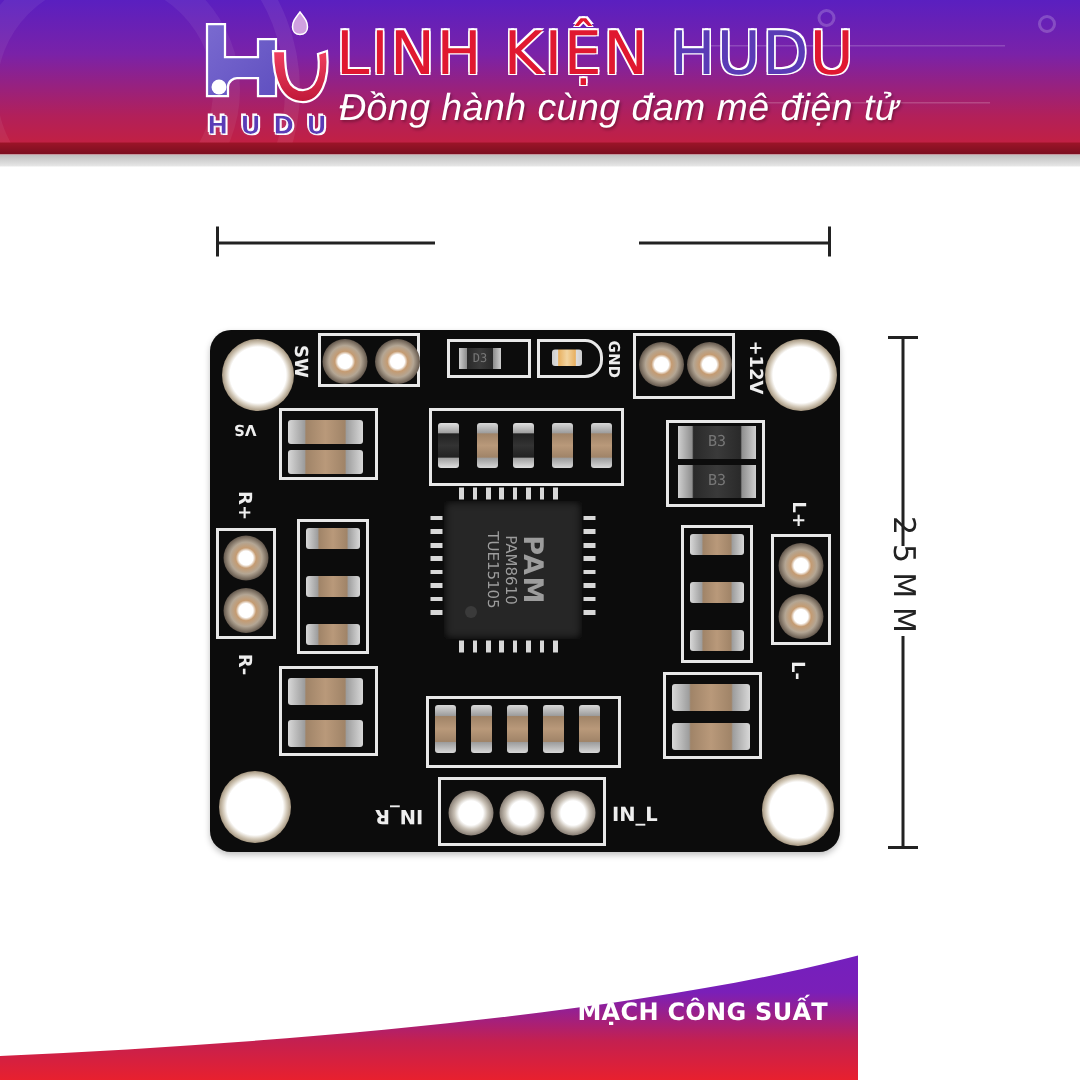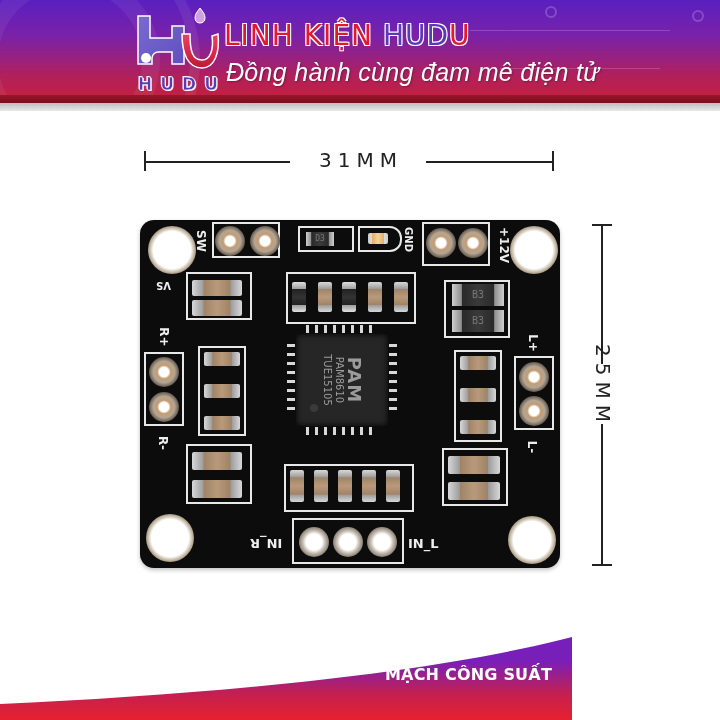--- a/index.html
+++ b/index.html
@@ -25,21 +25,21 @@
   .deco-dot { position: absolute; width: 12px; height: 12px; border-radius: 50%; border: 2px solid rgba(255,255,255,0.2); }
 
   .logo-mark { position: absolute; left: 136px; top: 6px; width: 86px; height: 72px; }
   .logo-sub {
     position: absolute; left: 138px; top: 74px; font-family: "DejaVu Sans", sans-serif;
     font-weight: bold; font-size: 17px; letter-spacing: 8px; color: #5a3bb6;
     -webkit-text-stroke: 0.6px #fff; text-shadow: 0 0 1px #fff, 1px 1px 0 #fff, -1px -1px 0 #fff;
   }
   .brand-title {
     position: absolute; left: 224px; top: 14px; font-family: "DejaVu Sans", sans-serif;
-    font-size: 28px; letter-spacing: 1px; line-height: 44px;
+    font-size: 40px; letter-spacing: 1px; line-height: 44px;
   }
   .brand-title .red { color: #e01830; text-shadow: 1px 1px 0 #fff, -1px -1px 0 #fff, 1px -1px 0 #fff, -1px 1px 0 #fff; }
   .brand-title .blue { color: #5a3bb6; text-shadow: 1px 1px 0 #fff, -1px -1px 0 #fff, 1px -1px 0 #fff, -1px 1px 0 #fff; }
   .brand-title .red2 { color: #e01830; text-shadow: 1px 1px 0 #fff, -1px -1px 0 #fff, 1px -1px 0 #fff, -1px 1px 0 #fff; }
   .slogan {
     position: absolute; left: 226px; top: 58px; font-family: Liberation Sans, sans-serif;
     font-style: italic; font-size: 25px; color: #fff; letter-spacing: 0.3px;
     text-shadow: 1px 1px 2px rgba(0,0,0,0.3);
   }
 
@@ -165,21 +165,20 @@
     <span class="red">LINH KIỆN</span>
     <span class="blue">HUD</span><span class="red2">U</span>
   </div>
   <div class="slogan">Đồng hành cùng đam mê điện tử</div>
 </div>
 <div class="banner-strip"></div>
 
 <div class="dim-h">
   <div class="tick" style="left:0;"></div>
   <div class="line" style="left:2px; width:144px;"></div>
-  <div class="label">31MM</div>
   <div class="line" style="left:282px; width:128px;"></div>
   <div class="tick" style="left:408px;"></div>
 </div>
 
 <div class="dim-v">
   <div class="tick" style="top:0;"></div>
   <div class="line" style="top:2px; height:138px;"></div>
   <div class="label">25MM</div>
   <div class="line" style="top:200px; height:142px;"></div>
   <div class="tick" style="top:340px;"></div>

